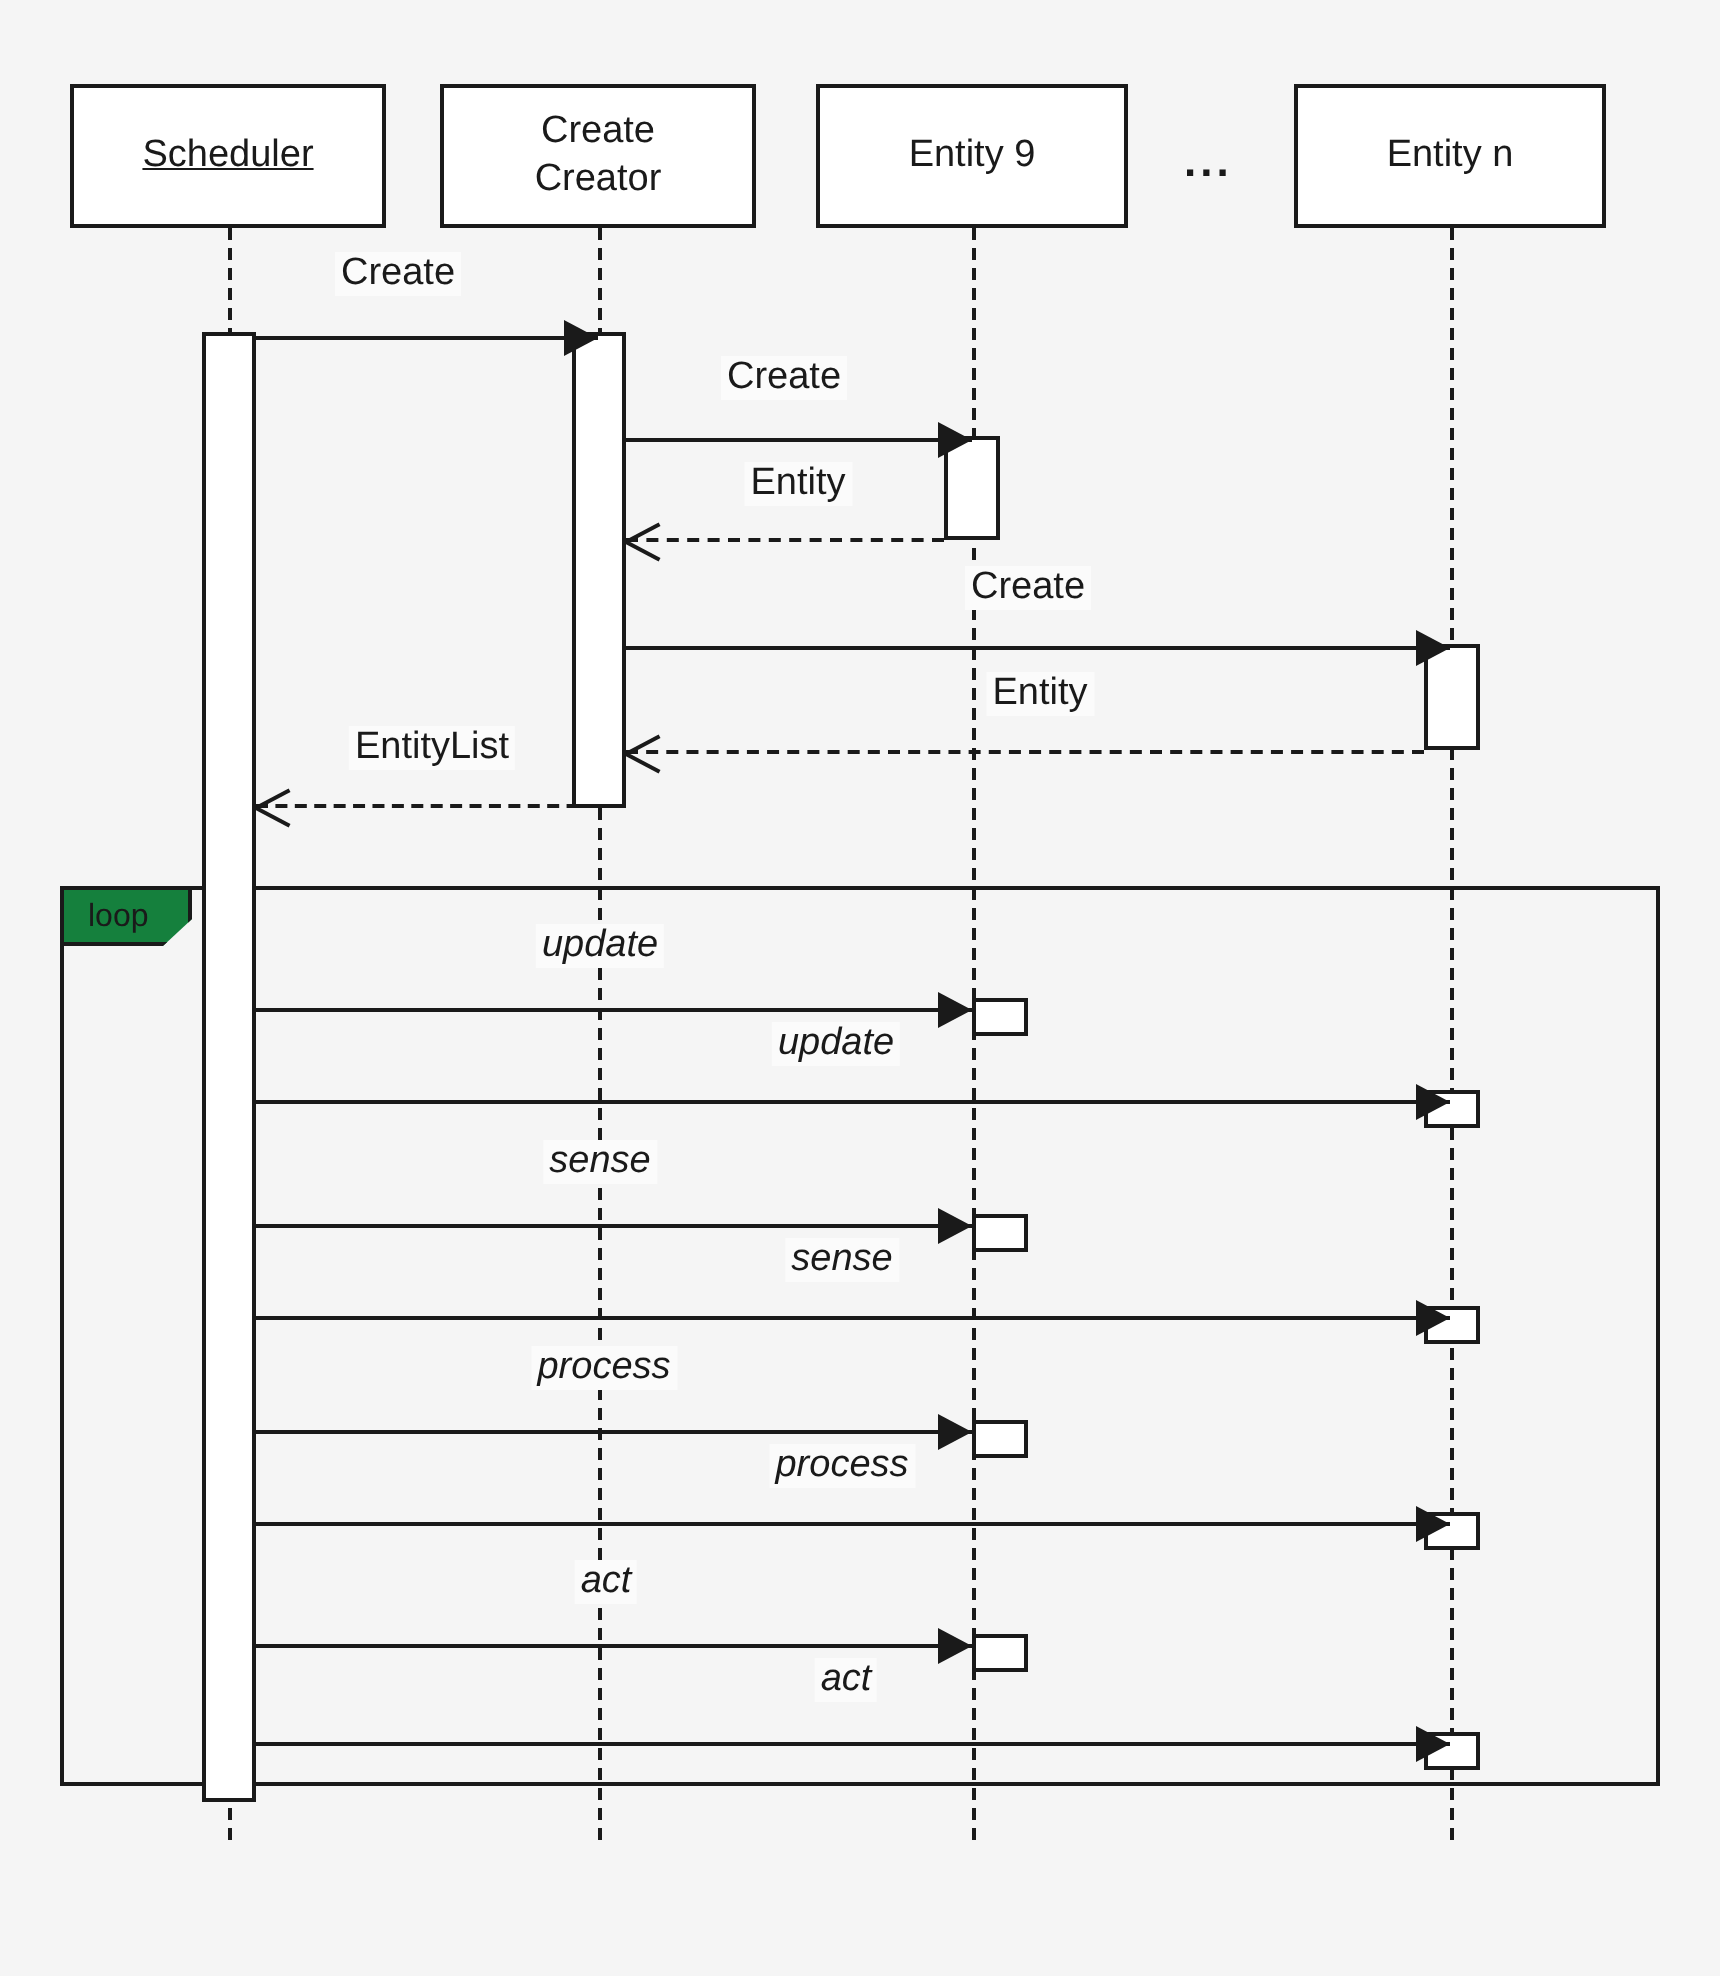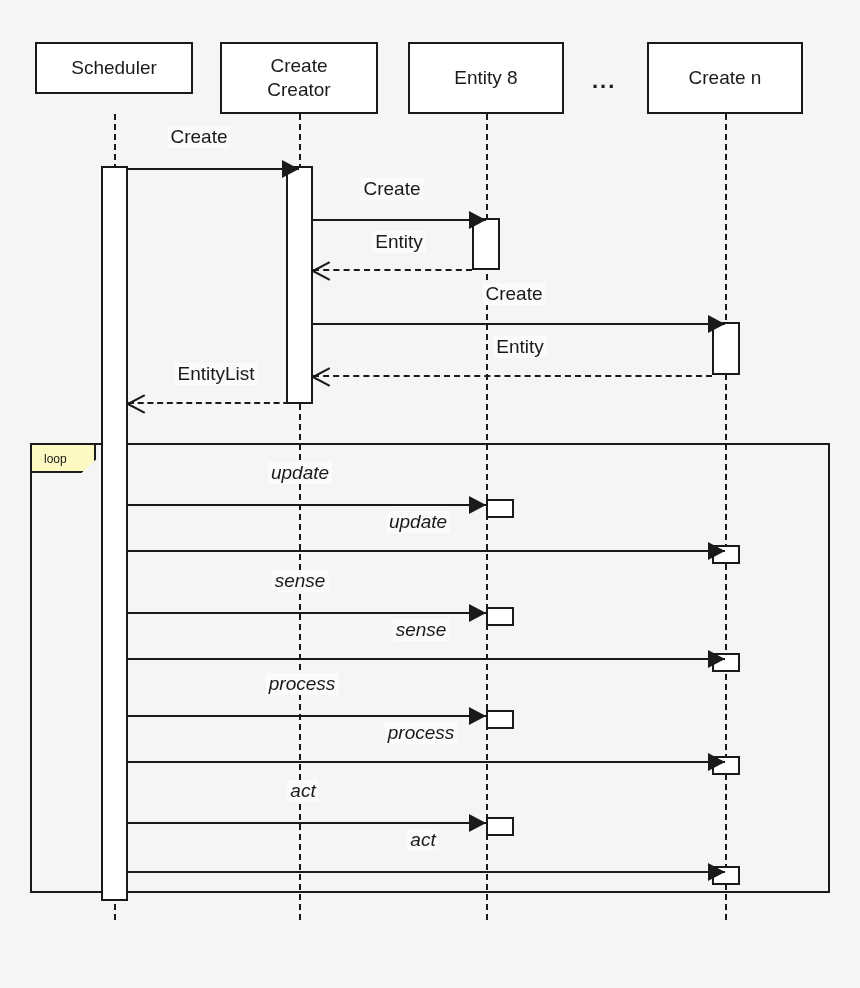--- a/index.html
+++ b/index.html
@@ -116,27 +116,27 @@
   
   .fragment {
     position: absolute;
     box-sizing: border-box;
     border: 2px solid #1a1a1a;
     background: transparent;
   }
   .fragment-tab {
     position: absolute;
     box-sizing: border-box;
-    background: #fef9c3;
+    background: #15803d;
     border-left: 2px solid #1a1a1a;
     border-top: 2px solid #1a1a1a;
     display: flex;
     align-items: center;
     padding-left: 12px;
-    font-size: 12px;
+    font-size: 16px;
     color: #1a1a1a;
     clip-path: polygon(0 0, 100% 0, 100% 55%, 78% 100%, 0 100%);
   }
   .fragment-tab::after {
     content: "";
     position: absolute;
     right: 0;
     top: 0;
     bottom: 0;
     left: 0;
@@ -206,19 +206,19 @@
     <div class="msg-label italic" style="left: 302px; top: 673px;">process</div>
     <div class="msg-line" style="left: 128px; top: 761px; width: 597px;"></div>
     <div class="head-solid-right" style="left: 708px; top: 753px;"></div>
     <div class="msg-label italic" style="left: 421px; top: 722px;">process</div>
     <div class="msg-line" style="left: 128px; top: 822px; width: 358px;"></div>
     <div class="head-solid-right" style="left: 469px; top: 814px;"></div>
     <div class="msg-label italic" style="left: 303px; top: 780px;">act</div>
     <div class="msg-line" style="left: 128px; top: 871px; width: 597px;"></div>
     <div class="head-solid-right" style="left: 708px; top: 863px;"></div>
     <div class="msg-label italic" style="left: 423px; top: 829px;">act</div>
-    <div class="participant" style="left: 35px; top: 42px; width: 158px; height: 52px;"><span>Scheduler</span></div>
+    <div class="participant" style="left: 35px; top: 42px; width: 158px; height: 72px; text-decoration: underline;"><span>Scheduler</span></div>
     <div class="participant" style="left: 220px; top: 42px; width: 158px; height: 72px;"><span>Create
 Creator</span></div>
-    <div class="participant" style="left: 408px; top: 42px; width: 156px; height: 72px;"><span>Entity 8</span></div>
-    <div class="participant" style="left: 647px; top: 42px; width: 156px; height: 72px;"><span>Create n</span></div>
+    <div class="participant" style="left: 408px; top: 42px; width: 156px; height: 72px;"><span>Entity 9</span></div>
+    <div class="participant" style="left: 647px; top: 42px; width: 156px; height: 72px;"><span>Entity n</span></div>
     <div class="ellipsis" style="left: 592px; top: 68px;">...</div>
   </div>
 
 </body></html>

